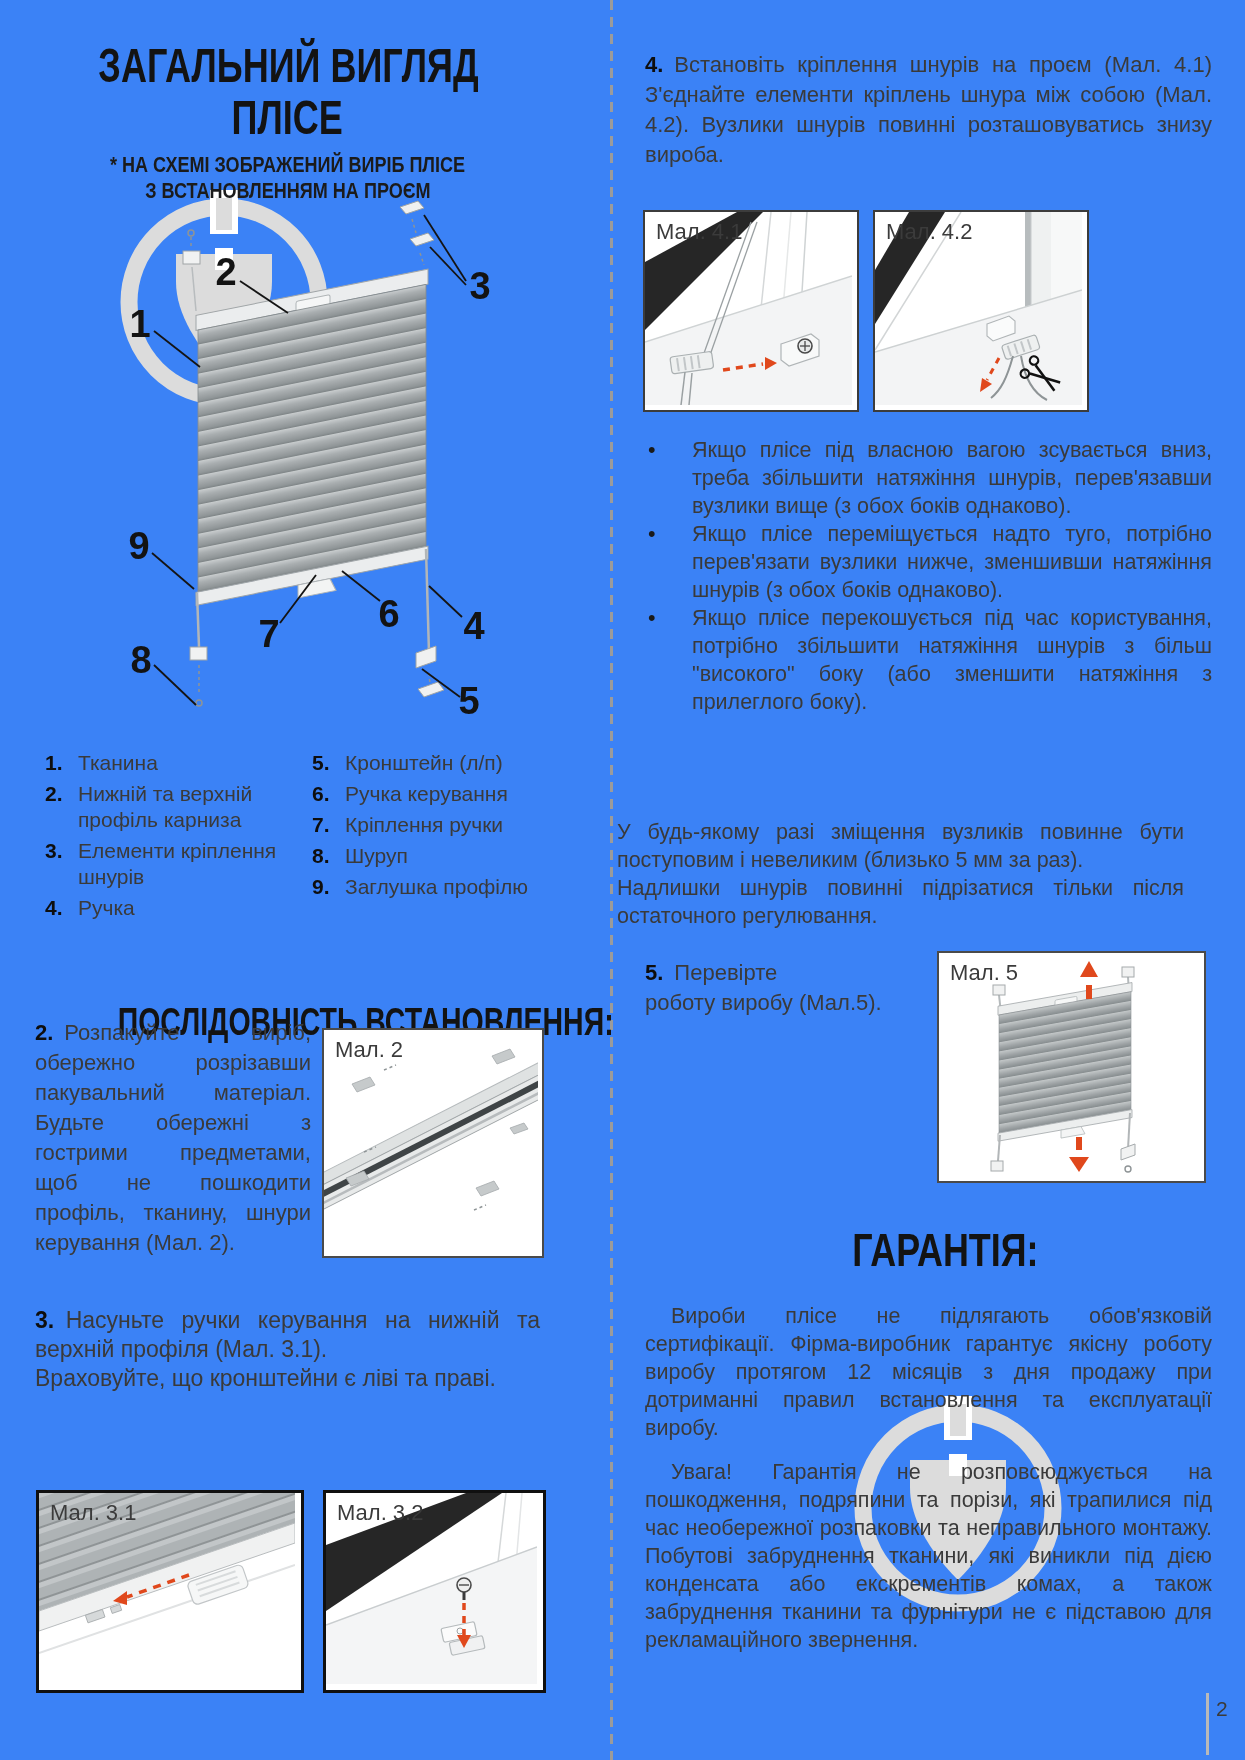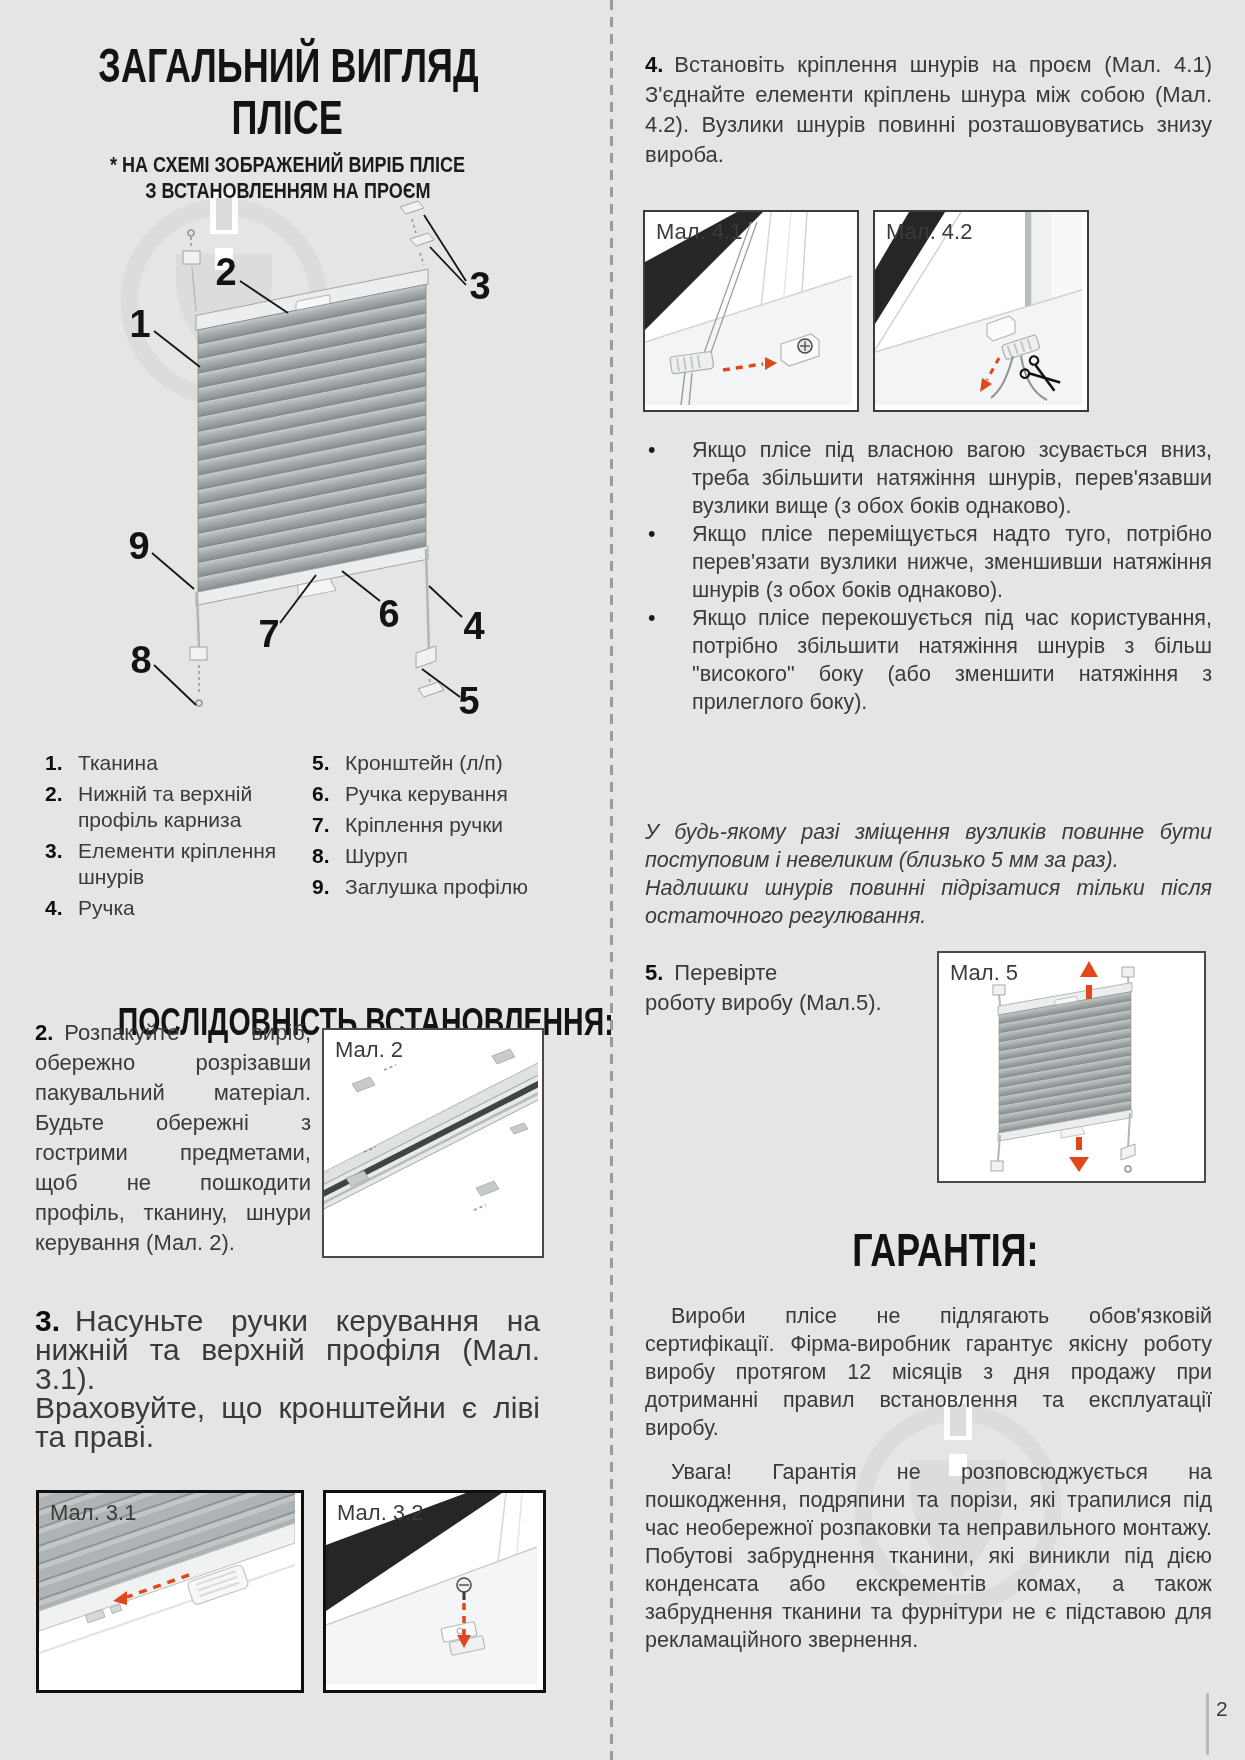--- a/index.html
+++ b/index.html
@@ -1,18 +1,18 @@
 <!DOCTYPE html>
 <html><head>
 <meta charset="utf-8">
 <style>
   html,body { margin:0; padding:0; background:#888; }
   .page {
     position:relative; width:1245px; height:1760px; margin:0 auto;
-    background:#e5e5e5; overflow:hidden;
+    background:#3b82f6; overflow:hidden;
     font-family:"Liberation Sans", sans-serif; color:#3a3a3a;
   }
   .abs { position:absolute; }
   .condensed { display:inline-block; transform:scaleX(0.75); transform-origin:50% 50%; white-space:nowrap; }
   .big-title { font-size:48px; font-weight:bold; color:#131313; line-height:52px; text-align:center; }
   .subtitle { font-size:22px; font-weight:bold; color:#1b1b1b; line-height:26px; text-align:center; }
   .sec-head { font-size:38px; font-weight:bold; color:#131313; text-align:center; line-height:42px; }
   .gar-head { font-size:46px; font-weight:bold; color:#131313; text-align:center; line-height:48px; }
   .body-text { font-size:21.5px; line-height:28px; color:#3a3a3a; text-align:justify; }
   .lh30 { line-height:30px; font-size:22px; }
@@ -200,21 +200,21 @@
         <path d="M186 98 l14 -5 4 6 -14 5 z"></path>
       </g>
       <g stroke="#8e9496" stroke-width="1.5" stroke-dasharray="3 3">
         <line x1="60" y1="40" x2="72" y2="35"></line>
         <line x1="150" y1="180" x2="162" y2="175"></line>
         <line x1="40" y1="122" x2="52" y2="117"></line>
       </g>
     </svg>
   </div>
 
-  <div class="abs body-text" style="left:35px; top:1306px; width:505px; line-height:29px; font-size:30px;">
+  <div class="abs body-text" style="left:35px; top:1306px; width:505px; line-height:29px; font-size:23px;">
     <div><b class="num">3.</b> <span>Насуньте ручки керування на нижній та верхній профіля (Мал. 3.1).</span></div>
     <div><span>Враховуйте, що кронштейни є ліві та праві.</span></div>
   </div>
 
   <div class="fig" style="left:36px; top:1490px; width:262px; height:197px; border:3px solid #101010;">
     <span class="lbl">Мал. 3.1</span>
     <svg width="256" height="191" viewBox="0 0 256 191">
       <defs>
         <pattern id="pleats31" width="256" height="17" patternUnits="userSpaceOnUse" patternTransform="rotate(-19)">
           <rect width="256" height="17" fill="#aeb3b5"></rect>
@@ -334,21 +334,21 @@
     <div class="bullet-item">
       <span class="dot">•</span>
       <span class="btxt">Якщо плісе переміщується надто туго, потрібно перев'язати вузлики нижче, зменшивши натяжіння шнурів (з обох боків однаково).</span>
     </div>
     <div class="bullet-item">
       <span class="dot">•</span>
       <span class="btxt">Якщо плісе перекошується під час користування, потрібно збільшити натяжіння шнурів з більш "високого" боку (або зменшити натяжіння з прилеглого боку).</span>
     </div>
   </div>
 
-  <div class="abs body-text" style="left:645px; top:818px; width:567px;font-style:italic;">
+  <div class="abs body-text" style="left:617px; top:818px; width:567px;">
     <div>У будь-якому разі зміщення вузликів повинне бути поступовим і невеликим (близько 5 мм за раз).</div>
     <div>Надлишки шнурів повинні підрізатися тільки після остаточного регулювання.</div>
   </div>
 
   <div class="abs body-text lh30" style="left:645px; top:958px; width:280px; text-align:left;">
     <div><b class="num">5.</b> <span>Перевірте</span></div>
     <div><span>роботу виробу (Мал.5).</span></div>
   </div>
   <div class="fig" style="left:937px; top:951px; width:265px; height:228px; border:2px solid #4a4a4a;">
     <span class="lbl">Мал. 5</span>

